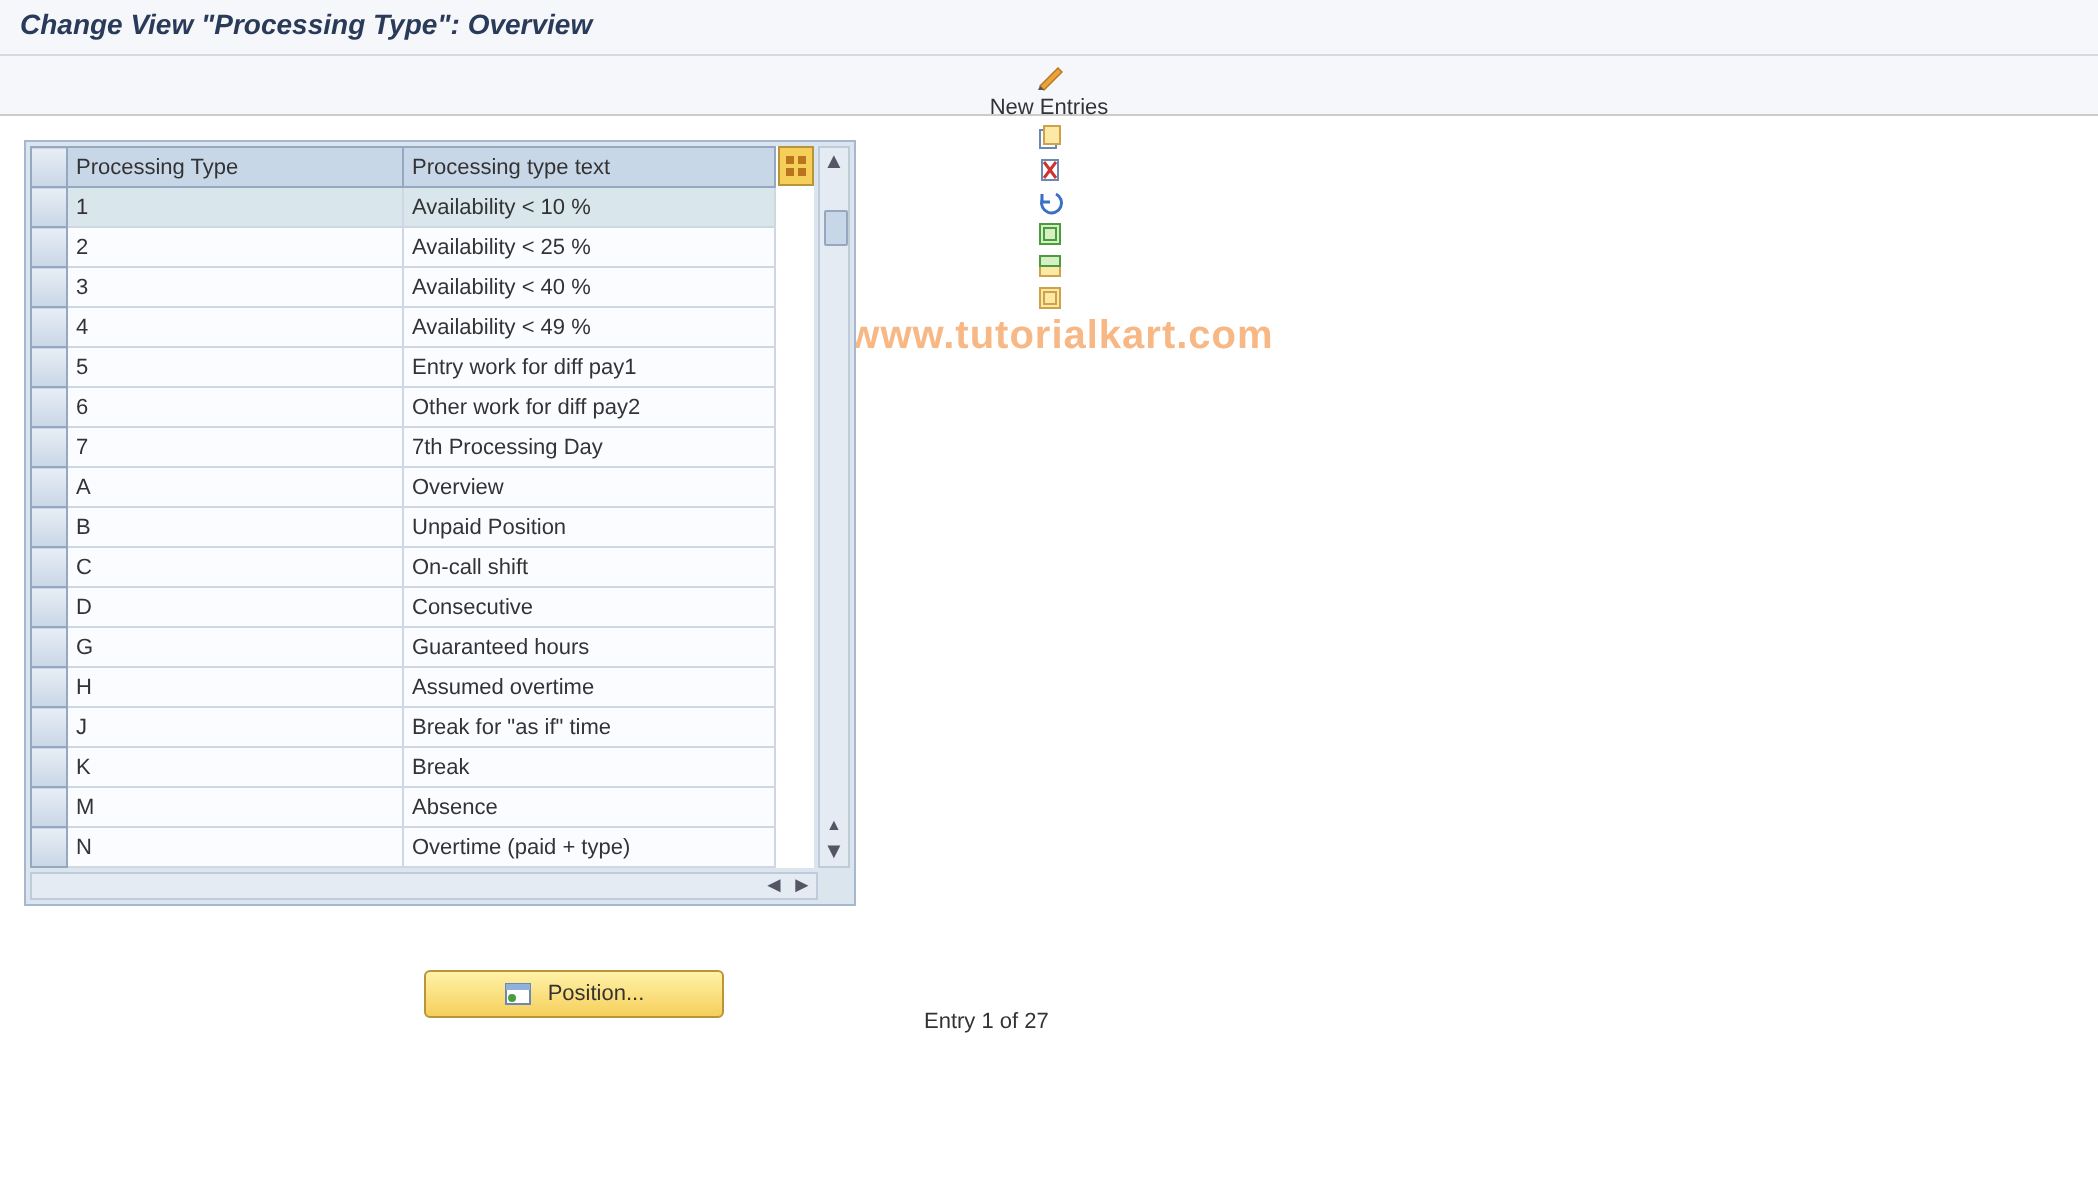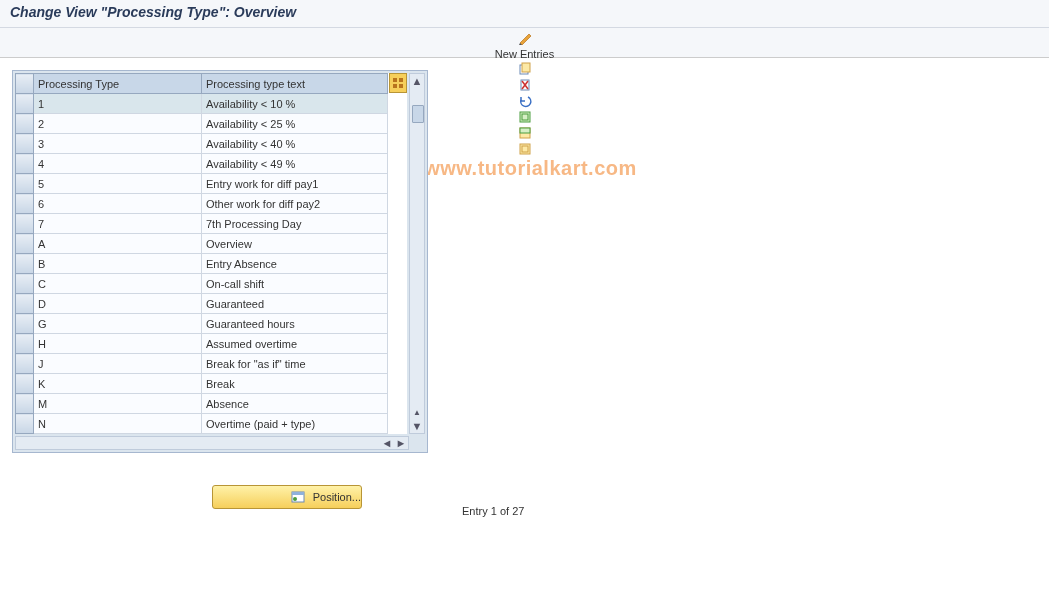--- a/index.html
+++ b/index.html
@@ -137,21 +137,21 @@
     align-items:center;
     gap: 100px;
     padding-left: 200px;
   }
   .position-btn {
     height: 24px;
     width: 150px;
     background: linear-gradient(#fff2a8,#f6cf5b);
     border: 1px solid #b89536;
     border-radius: 3px;
-    display:flex;align-items:center;justify-content:flex-end;gap:8px;
+    display:flex;align-items:center;justify-content:center;gap:8px;
     cursor:pointer;
     color:#333;
   }
   .position-btn .picon{
     width:14px;height:14px;
   }
   .entry-label { color:#333;margin-top:28px; }
 </style>
 </head>
 <body>
@@ -256,31 +256,31 @@
               <td class="val">7th Processing Day</td>
             </tr>
             <tr>
               <td class="row-selector"></td>
               <td class="val">A</td>
               <td class="val">Overview</td>
             </tr>
             <tr>
               <td class="row-selector"></td>
               <td class="val">B</td>
-              <td class="val">Entry Absence</td>
+              <td class="val">Unpaid Position</td>
             </tr>
             <tr>
               <td class="row-selector"></td>
               <td class="val">C</td>
               <td class="val">On-call shift</td>
             </tr>
             <tr>
               <td class="row-selector"></td>
               <td class="val">D</td>
-              <td class="val">Guaranteed</td>
+              <td class="val">Consecutive</td>
             </tr>
             <tr>
               <td class="row-selector"></td>
               <td class="val">G</td>
               <td class="val">Guaranteed hours</td>
             </tr>
             <tr>
               <td class="row-selector"></td>
               <td class="val">H</td>
               <td class="val">Assumed overtime</td>

